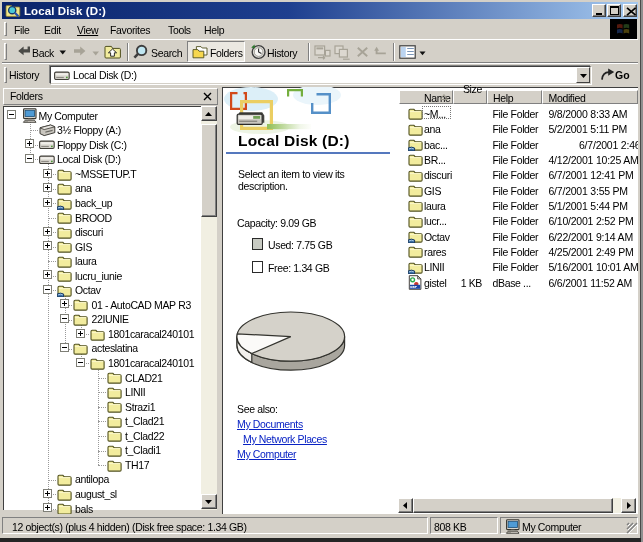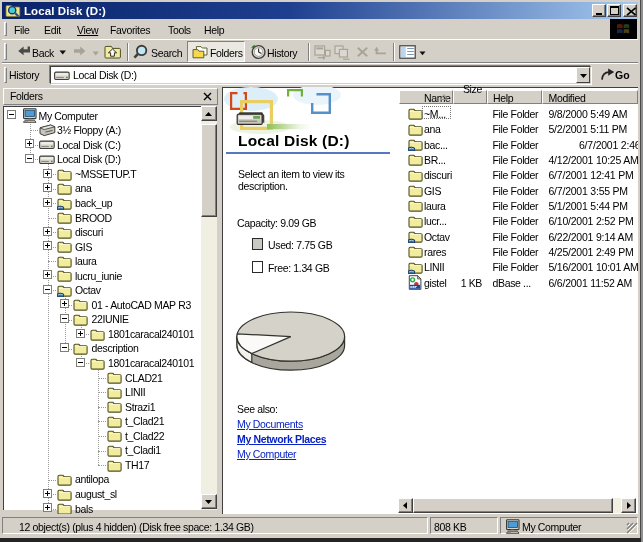--- a/index.html
+++ b/index.html
@@ -184,21 +184,21 @@
   </svg>
 <div class="abs t" style="left:57.0px;top:124.1px;">3½ Floppy (A:)</div>
 <div class="abs" style="left:34.8px;top:144.9px;width:2.8px;height:1px;border-top:1px dotted #9a9a9a;"></div>
 <div class="exp plus" style="left:25.2px;top:139.4px;"></div>
 <svg style="position:absolute;left:38.5px;top:139.4px" width="16" height="11" viewBox="0 0 16 11">
     <rect x="0.6" y="2.1" width="14.6" height="7.4" rx="1.4" fill="#D8D5CE" stroke="#403E38" stroke-width="1.1"></rect>
     <rect x="1.7" y="3.2" width="12.4" height="2.2" fill="#F0EEE9"></rect>
     <rect x="2.2" y="6.9" width="7.6" height="1.2" fill="#8E8B84"></rect>
     <rect x="12" y="6.7" width="1.7" height="1.5" fill="#4E9838"></rect>
   </svg>
-<div class="abs t" style="left:57.0px;top:138.7px;">Local Disk (C:)</div>
+<div class="abs t" style="left:57.0px;top:138.7px;">Floppy Disk (C:)</div>
 <div class="abs" style="left:34.8px;top:159.4px;width:2.8px;height:1px;border-top:1px dotted #9a9a9a;"></div>
 <div class="exp" style="left:25.2px;top:153.9px;"></div>
 <svg style="position:absolute;left:38.5px;top:153.95px" width="16" height="11" viewBox="0 0 16 11">
     <rect x="0.6" y="2.1" width="14.6" height="7.4" rx="1.4" fill="#D8D5CE" stroke="#403E38" stroke-width="1.1"></rect>
     <rect x="1.7" y="3.2" width="12.4" height="2.2" fill="#F0EEE9"></rect>
     <rect x="2.2" y="6.9" width="7.6" height="1.2" fill="#8E8B84"></rect>
     <rect x="12" y="6.7" width="1.7" height="1.5" fill="#4E9838"></rect>
   </svg>
 <div class="abs t" style="left:57.0px;top:153.2px;">Local Disk (D:)</div>
 <div class="abs" style="left:52.8px;top:174.0px;width:2.8px;height:1px;border-top:1px dotted #9a9a9a;"></div>
@@ -286,21 +286,21 @@
     <path d="M1 3.4 L1 11 Q1 12.1 2.1 12.1 L13 12.1 Q14.1 12.1 14.1 11 L14.1 4.8 Q14.1 3.7 13 3.7 L7.1 3.7 L5.9 2.3 L2.1 2.3 Q1 2.3 1 3.4 Z" fill="#F2EC9E" stroke="#50501E" stroke-width="1.1"></path>
     <path d="M1.9 4.6 L13.3 4.6" stroke="#FBF7CB" stroke-width="1" fill="none"></path>
   </svg>
 <div class="abs t" style="left:108.0px;top:327.9px;">1801caracal240101</div>
 <div class="abs" style="left:69.2px;top:348.6px;width:2.8px;height:1px;border-top:1px dotted #9a9a9a;"></div>
 <div class="exp" style="left:59.8px;top:343.1px;"></div>
 <svg style="position:absolute;left:73.0px;top:342.1px" width="15" height="13" viewBox="0 0 15 13">
     <path d="M1 3.4 L1 11 Q1 12.1 2.1 12.1 L13 12.1 Q14.1 12.1 14.1 11 L14.1 4.8 Q14.1 3.7 13 3.7 L7.1 3.7 L5.9 2.3 L2.1 2.3 Q1 2.3 1 3.4 Z" fill="#F2EC9E" stroke="#50501E" stroke-width="1.1"></path>
     <path d="M1.9 4.6 L13.3 4.6" stroke="#FBF7CB" stroke-width="1" fill="none"></path>
   </svg>
-<div class="abs t" style="left:91.5px;top:342.4px;">description</div>
+<div class="abs t" style="left:91.5px;top:342.4px;">acteslatina</div>
 <div class="abs" style="left:85.8px;top:363.2px;width:2.8px;height:1px;border-top:1px dotted #9a9a9a;"></div>
 <div class="exp" style="left:76.2px;top:357.7px;"></div>
 <svg style="position:absolute;left:89.5px;top:356.65000000000003px" width="15" height="13" viewBox="0 0 15 13">
     <path d="M1 3.4 L1 11 Q1 12.1 2.1 12.1 L13 12.1 Q14.1 12.1 14.1 11 L14.1 4.8 Q14.1 3.7 13 3.7 L7.1 3.7 L5.9 2.3 L2.1 2.3 Q1 2.3 1 3.4 Z" fill="#F2EC9E" stroke="#50501E" stroke-width="1.1"></path>
     <path d="M1.9 4.6 L13.3 4.6" stroke="#FBF7CB" stroke-width="1" fill="none"></path>
   </svg>
 <div class="abs t" style="left:108.0px;top:357.0px;">1801caracal240101</div>
 <div class="abs" style="left:98.0px;top:377.7px;width:7.5px;height:1px;border-top:1px dotted #9a9a9a;"></div>
 <svg style="position:absolute;left:106.5px;top:371.20000000000005px" width="15" height="13" viewBox="0 0 15 13">
     <path d="M1 3.4 L1 11 Q1 12.1 2.1 12.1 L13 12.1 Q14.1 12.1 14.1 11 L14.1 4.8 Q14.1 3.7 13 3.7 L7.1 3.7 L5.9 2.3 L2.1 2.3 Q1 2.3 1 3.4 Z" fill="#F2EC9E" stroke="#50501E" stroke-width="1.1"></path>
@@ -397,41 +397,41 @@
 <div class="abs" style="left:251.5px;top:261px;width:11.5px;height:11.5px;background:#fff;border:1.3px solid #2a2a2a;"></div>
 <div class="abs t" style="left:268px;top:262px;">Free: 1.34 GB</div>
 <svg class="abs" style="left:235.2px;top:310.0px" width="112" height="62" viewBox="235.2 310.0 112 62">
     <path d="M 237.2 336.6 A 53.8 24.6 0 0 0 344.8 336.6 L 344.8 345.6 A 53.8 24.6 0 0 1 237.2 345.6 Z" fill="#A9A69E" stroke="#33332E" stroke-width="1.2"></path>
     <path d="M 252.0 353.5 A 53.8 24.6 0 0 1 237.2 336.6 L 237.2 345.6 A 53.8 24.6 0 0 0 252.0 362.5 Z" fill="#F2F0EC" stroke="#33332E" stroke-width="1.2"></path>
     <ellipse cx="291" cy="336.6" rx="53.8" ry="24.6" fill="#D5D2CA" stroke="#33332E" stroke-width="1.2"></ellipse>
     <path d="M 291 336.6 L 252.0 353.5 A 53.8 24.6 0 0 1 237.5 333.8 Z" fill="#FBFAF8" stroke="#33332E" stroke-width="1.2"></path>
   </svg>
 <div class="abs t" style="left:237px;top:402.5px;">See also:</div>
 <div class="abs t" style="left:237px;top:418px;"><a class="lnk">My Documents</a></div>
-<div class="abs t" style="left:237px;top:433px;font-weight:bold;"><a class="lnk">My Network Places</a></div>
+<div class="abs t" style="left:243px;top:433px;"><a class="lnk">My Network Places</a></div>
 <div class="abs t" style="left:237px;top:448px;"><a class="lnk">My Computer</a></div>
 <div class="abs" style="left:399px;top:90px;width:54px;height:14px;background:#D4D0C8;border-top:1px solid #fff;border-left:1px solid #fff;border-bottom:1px solid #808080;border-right:1px solid #808080;"></div>
 <div class="abs" style="left:453px;top:90px;width:34px;height:14px;background:#D4D0C8;border-top:1px solid #fff;border-left:1px solid #fff;border-bottom:1px solid #808080;border-right:1px solid #808080;"></div>
 <div class="abs" style="left:487px;top:90px;width:55px;height:14px;background:#D4D0C8;border-top:1px solid #fff;border-left:1px solid #fff;border-bottom:1px solid #808080;border-right:1px solid #808080;"></div>
 <div class="abs" style="left:542px;top:90px;width:96px;height:14px;background:#D4D0C8;border-top:1px solid #fff;border-left:1px solid #fff;border-bottom:1px solid #808080;border-right:1px solid #808080;"></div>
 <div class="abs t" style="left:424px;top:91.5px;">Name</div>
 <div class="abs t" style="left:453px;top:83px;width:29px;text-align:right;">Size</div>
 <div class="abs t" style="left:493px;top:91.5px;">Help</div>
 <div class="abs t" style="left:548.5px;top:91.5px;">Modified</div>
 <svg class="abs" style="left:440px;top:94px" width="8" height="6" viewBox="0 0 8 6">
     <path d="M4 0.5 L7.5 5.5 L0.5 5.5 Z" fill="none" stroke="#9a968a" stroke-width="1"></path>
   </svg>
 <svg style="position:absolute;left:408px;top:107.4px" width="15" height="13" viewBox="0 0 15 13">
     <path d="M1 3.4 L1 11 Q1 12.1 2.1 12.1 L13 12.1 Q14.1 12.1 14.1 11 L14.1 4.8 Q14.1 3.7 13 3.7 L7.1 3.7 L5.9 2.3 L2.1 2.3 Q1 2.3 1 3.4 Z" fill="#F2EC9E" stroke="#50501E" stroke-width="1.1"></path>
     <path d="M1.9 4.6 L13.3 4.6" stroke="#FBF7CB" stroke-width="1" fill="none"></path>
   </svg>
 <div class="abs" style="left:421.5px;top:106.4px;width:29px;height:13px;border:1px dotted #777;"></div>
 <div class="abs t" style="left:424px;top:108.0px;">~M...</div>
 <div class="abs t" style="left:492.5px;top:108.0px;">File Folder</div>
-<div class="abs td" style="left:548.5px;top:108.0px;">9/8/2000 5:49 AM</div>
+<div class="abs td" style="left:548.5px;top:108.0px;">9/8/2000 8:33 AM</div>
 <svg style="position:absolute;left:408px;top:122.73px" width="15" height="13" viewBox="0 0 15 13">
     <path d="M1 3.4 L1 11 Q1 12.1 2.1 12.1 L13 12.1 Q14.1 12.1 14.1 11 L14.1 4.8 Q14.1 3.7 13 3.7 L7.1 3.7 L5.9 2.3 L2.1 2.3 Q1 2.3 1 3.4 Z" fill="#F2EC9E" stroke="#50501E" stroke-width="1.1"></path>
     <path d="M1.9 4.6 L13.3 4.6" stroke="#FBF7CB" stroke-width="1" fill="none"></path>
   </svg>
 <div class="abs t" style="left:424px;top:123.3px;">ana</div>
 <div class="abs t" style="left:492.5px;top:123.3px;">File Folder</div>
 <div class="abs td" style="left:548.5px;top:123.3px;">5/2/2001 5:11 PM</div>
 <svg style="position:absolute;left:408px;top:138.06px" width="15" height="13" viewBox="0 0 15 13">
     <path d="M1 3.4 L1 11 Q1 12.1 2.1 12.1 L13 12.1 Q14.1 12.1 14.1 11 L14.1 4.8 Q14.1 3.7 13 3.7 L7.1 3.7 L5.9 2.3 L2.1 2.3 Q1 2.3 1 3.4 Z" fill="#F2EC9E" stroke="#50501E" stroke-width="1.1"></path>
     <path d="M1.9 4.6 L13.3 4.6" stroke="#FBF7CB" stroke-width="1" fill="none"></path>
@@ -523,21 +523,21 @@
 <div class="abs" style="left:621px;top:498px;width:15px;height:15px;background:#D4D0C8;border-top:1px solid #fff;border-left:1px solid #fff;border-bottom:1px solid #404040;border-right:1px solid #404040;box-shadow:inset -1px -1px 0 #808080;">
     <svg style="position:absolute;left:5px;top:3px" width="4" height="7" viewBox="0 0 4 7">
       <path d="M4 3.5 L0 0 L0 7 Z" fill="#000"></path>
     </svg>
   </div>
 <div class="abs" style="left:413px;top:498px;width:200px;height:15px;background:#D4D0C8;border-top:1px solid #fff;border-left:1px solid #fff;border-bottom:1px solid #404040;border-right:1px solid #404040;box-shadow:inset -1px -1px 0 #808080;"></div>
 <div class="abs" style="left:2px;top:514px;width:636px;height:22px;background:#D4D0C8;"></div>
 <div class="abs" style="left:2px;top:517px;width:426px;height:17px;background:#D4D0C8;border-top:1px solid #808080;border-left:1px solid #808080;border-bottom:1px solid #fff;border-right:1px solid #fff;"></div>
 <div class="abs" style="left:430px;top:517px;width:68px;height:17px;background:#D4D0C8;border-top:1px solid #808080;border-left:1px solid #808080;border-bottom:1px solid #fff;border-right:1px solid #fff;"></div>
 <div class="abs" style="left:500px;top:517px;width:138px;height:17px;background:#D4D0C8;border-top:1px solid #808080;border-left:1px solid #808080;border-bottom:1px solid #fff;border-right:1px solid #fff;"></div>
-<div class="abs t" style="left:19px;top:521px;">12 object(s) (plus 4 hidden) (Disk free space: 1.34 GB)</div>
+<div class="abs t" style="left:12px;top:521px;">12 object(s) (plus 4 hidden) (Disk free space: 1.34 GB)</div>
 <div class="abs t" style="left:434px;top:521px;">808 KB</div>
 <svg style="position:absolute;left:505px;top:519px" width="17" height="15" viewBox="0 0 17 15">
     <rect x="1.6" y="0.8" width="12.4" height="9.8" rx="0.8" fill="#D8D5CE" stroke="#38362F" stroke-width="1.1"></rect>
     <rect x="3.1" y="2.3" width="9.4" height="6.2" fill="#4F9BD5" stroke="#1D4E75" stroke-width="0.8"></rect>
     <rect x="6" y="10.8" width="3.6" height="1.4" fill="#B8B5AE"></rect>
     <path d="M3.2 12.2 L12.4 12.2 L14 14.3 L1.4 14.3 Z" fill="#D8D5CE" stroke="#38362F" stroke-width="0.9"></path>
     <rect x="3" y="13" width="3" height="0.8" fill="#8E8B84"></rect>
   </svg>
 <div class="abs t" style="left:522px;top:521px;">My Computer</div>
 <svg class="abs" style="left:626px;top:522px" width="12" height="12" viewBox="0 0 12 12">

